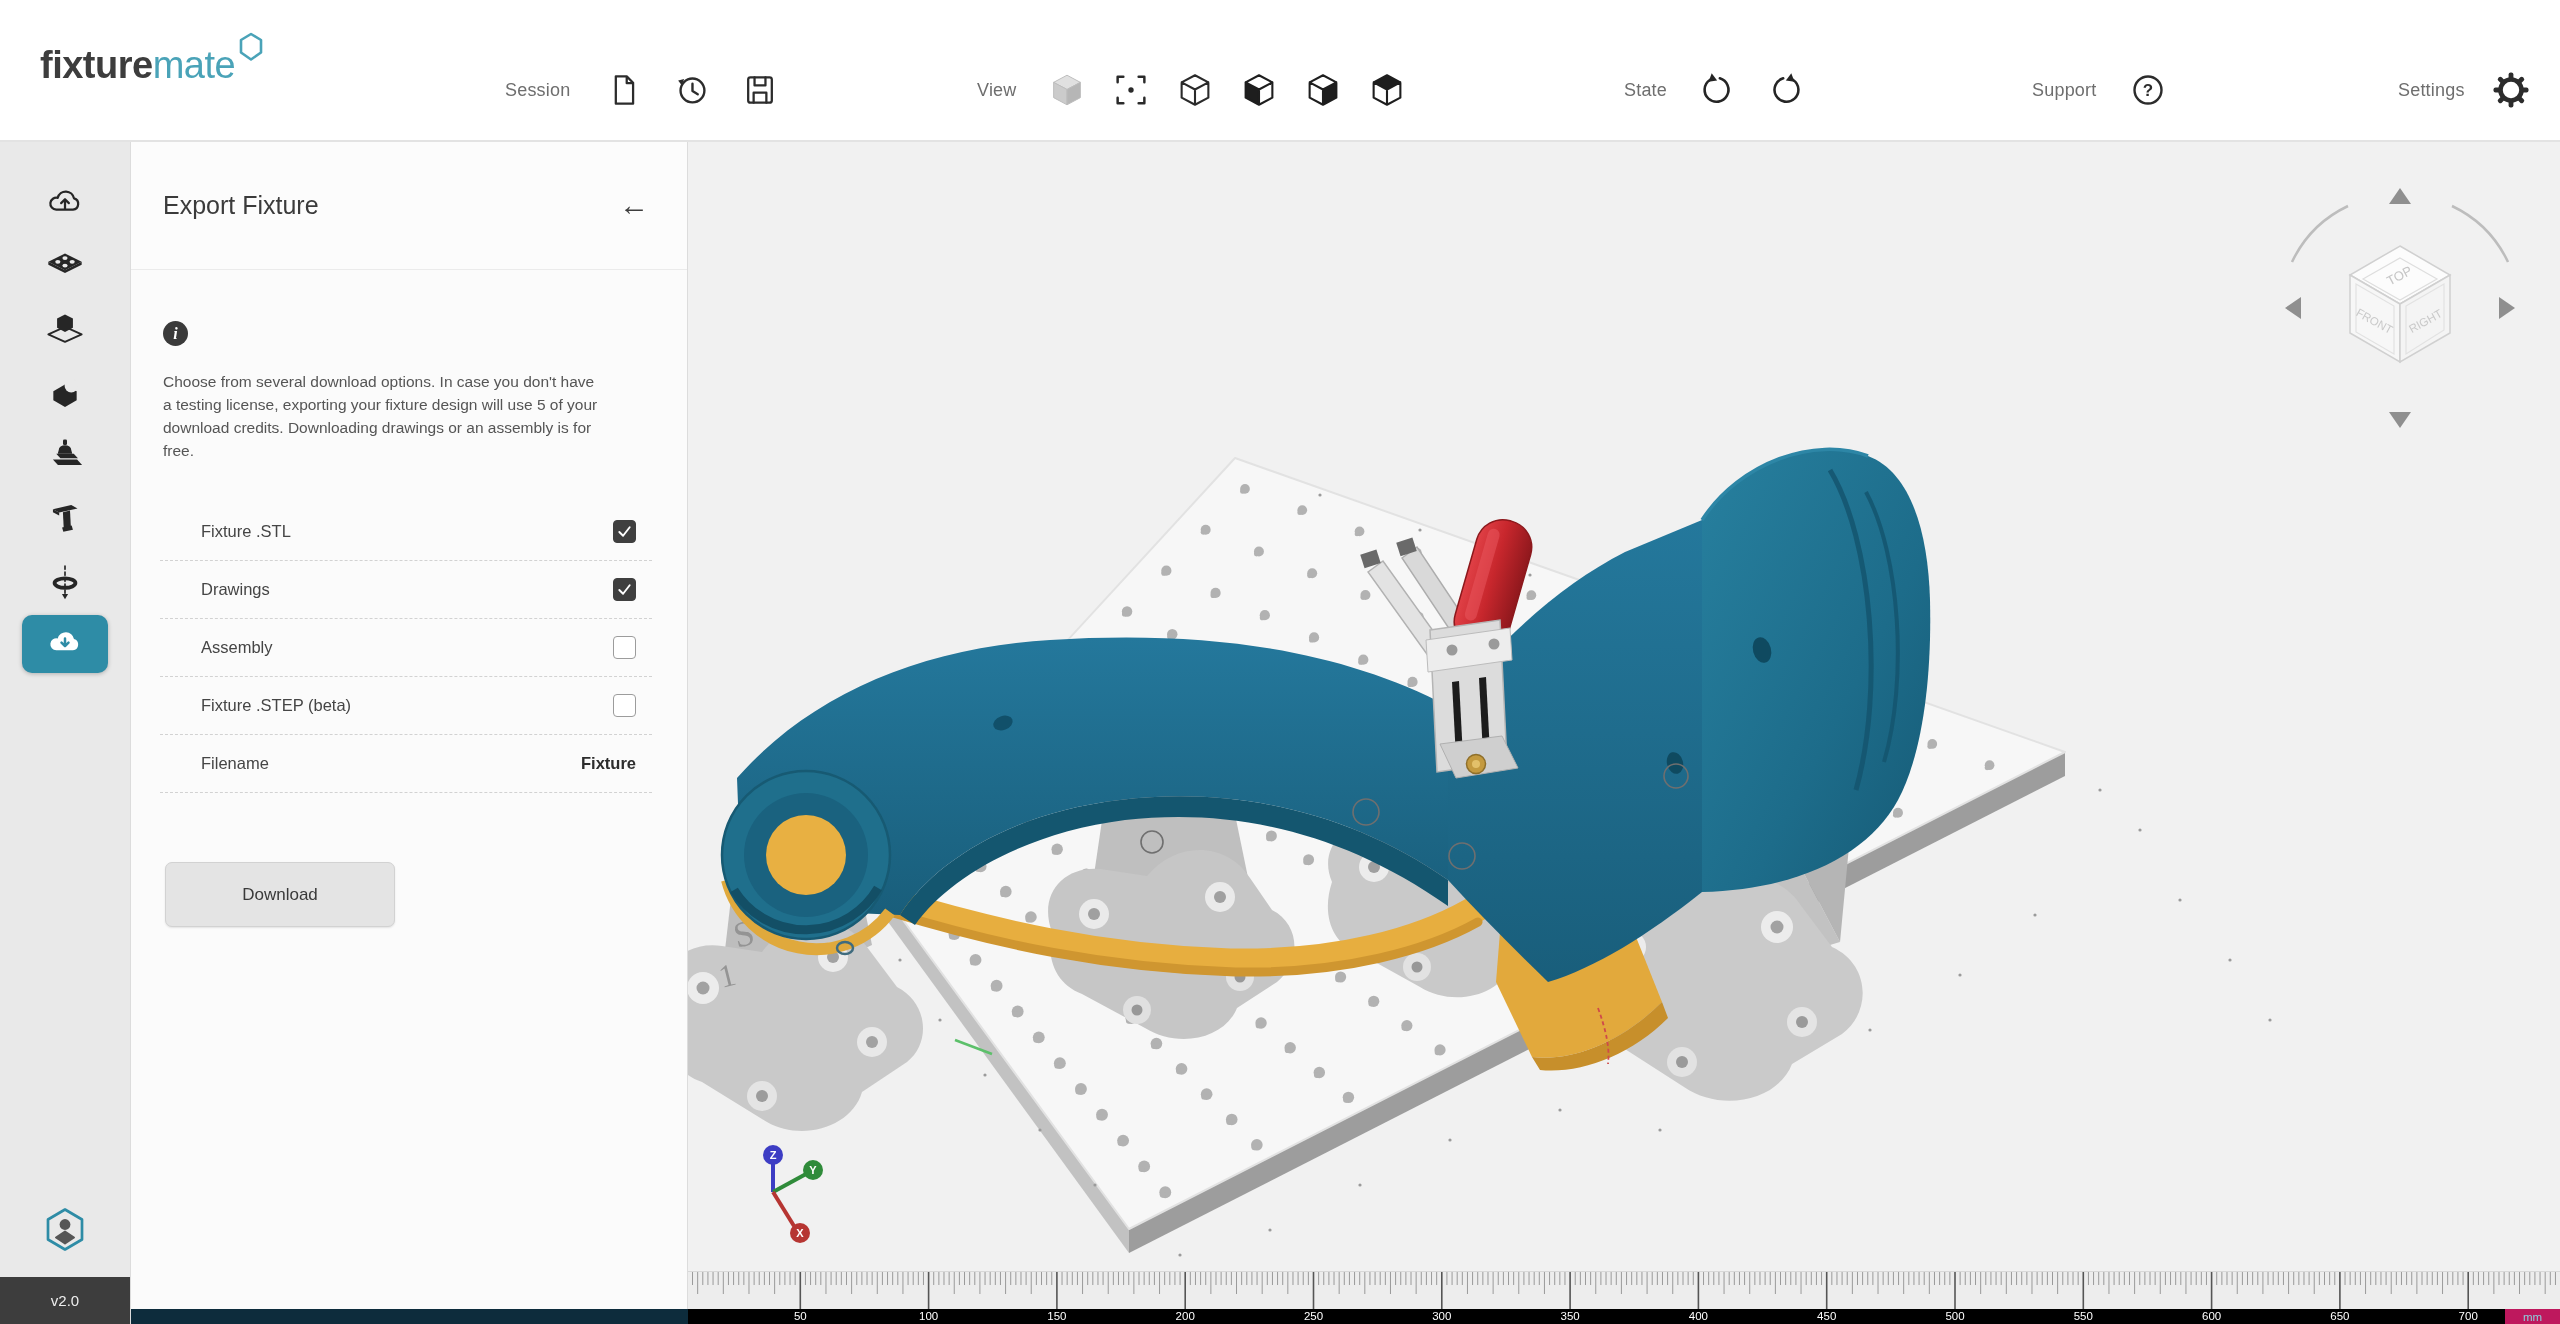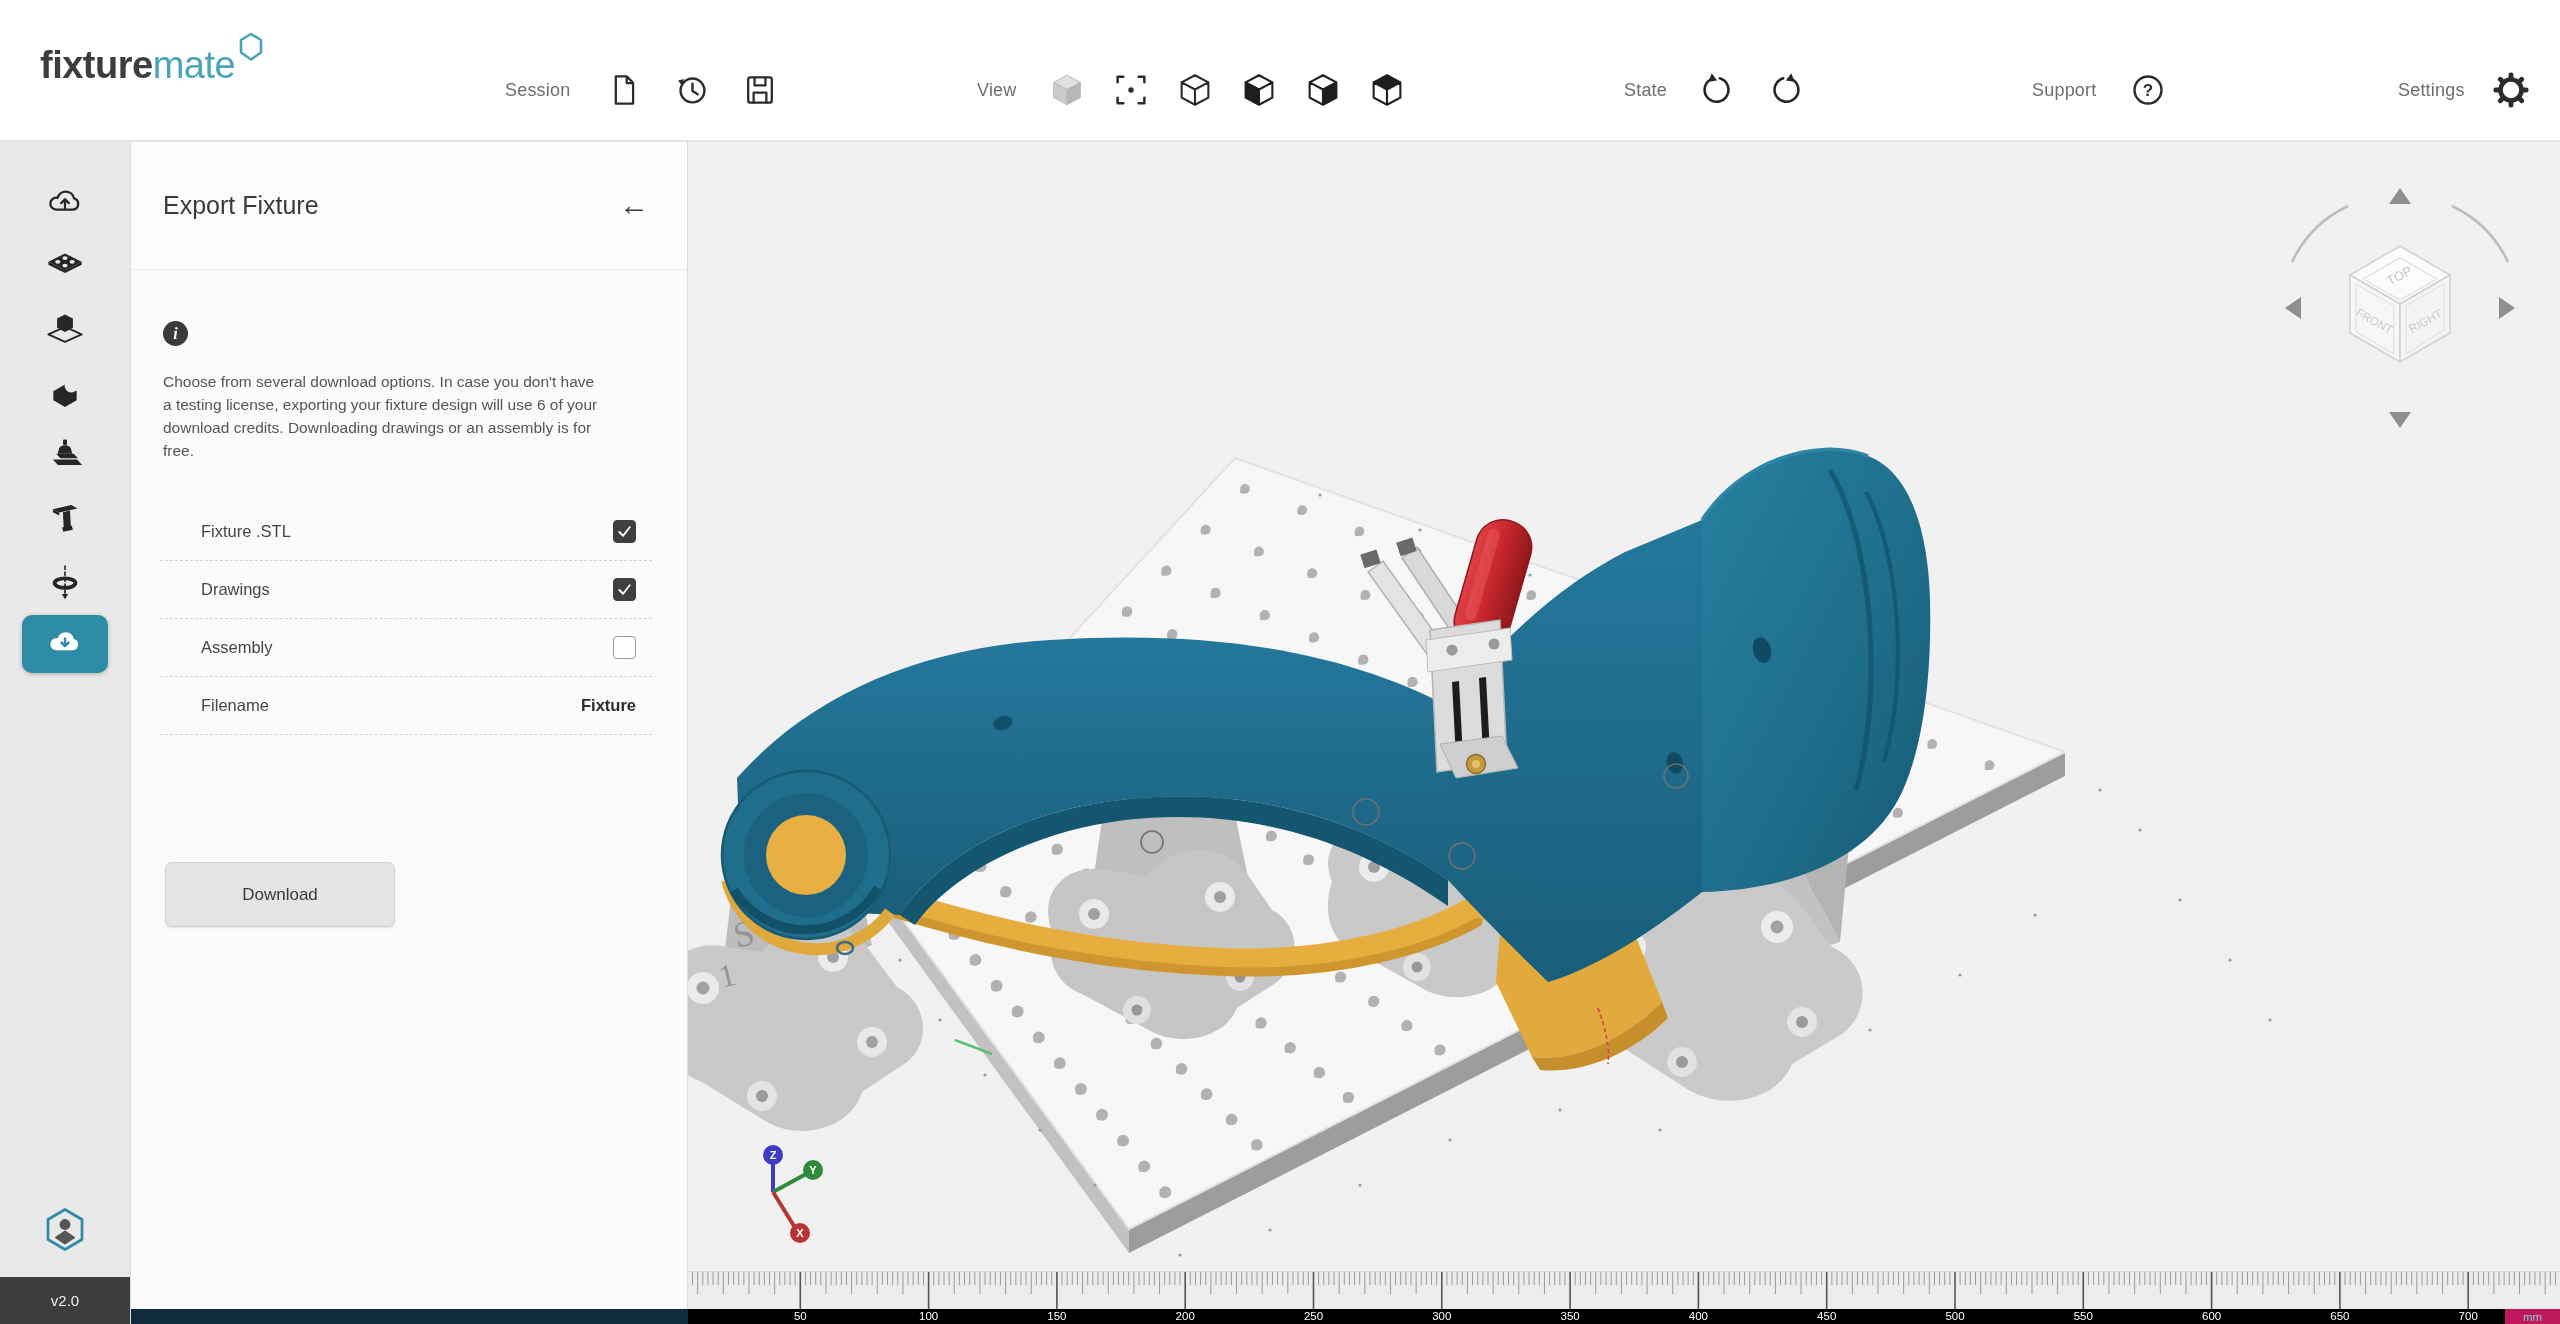--- a/index.html
+++ b/index.html
@@ -264,40 +264,46 @@
 </div>
 <div class="version">v2.0</div>
 
 <div class="panel">
   <div class="panel-header">
     <div class="panel-title">Export Fixture</div>
     <div class="back-btn">←</div>
   </div>
   <div class="panel-body">
     <div class="info-icon">i</div>
-    <div class="panel-desc">Choose from several download options. In case you don't have a testing license, exporting your fixture design will use 6 of your download credits. Downloading drawings or an assembly is for free.</div>
+    <div class="panel-desc">Choose from several download options. In case you don't have a testing license, exporting your fixture design will use 5 of your download credits. Downloading drawings or an assembly is for free.</div>
     <div class="rows">
       <div class="opt-row">
         <span class="opt-label">Fixture .STL</span>
         <span class="checkbox checked">
           <svg width="17" height="17" viewBox="0 0 18 18">
               <polyline points="3.5,9.5 7.5,13.5 14.5,4.5" fill="none" stroke="#ffffff" stroke-width="2" stroke-linecap="round" stroke-linejoin="round"></polyline>
             </svg>
         </span>
       </div>
       <div class="opt-row">
         <span class="opt-label">Drawings</span>
         <span class="checkbox checked">
           <svg width="17" height="17" viewBox="0 0 18 18">
               <polyline points="3.5,9.5 7.5,13.5 14.5,4.5" fill="none" stroke="#ffffff" stroke-width="2" stroke-linecap="round" stroke-linejoin="round"></polyline>
             </svg>
         </span>
       </div>
       <div class="opt-row">
         <span class="opt-label">Assembly</span>
+        <span class="checkbox">
+          
+        </span>
+      </div>
+      <div class="opt-row">
+        <span class="opt-label">Fixture .STEP (beta)</span>
         <span class="checkbox">
           
         </span>
       </div>
       <div class="opt-row">
         <span class="opt-label">Filename</span>
         <span class="row-value">Fixture</span>
       </div>
     </div>
     <div class="download-btn">Download</div>

